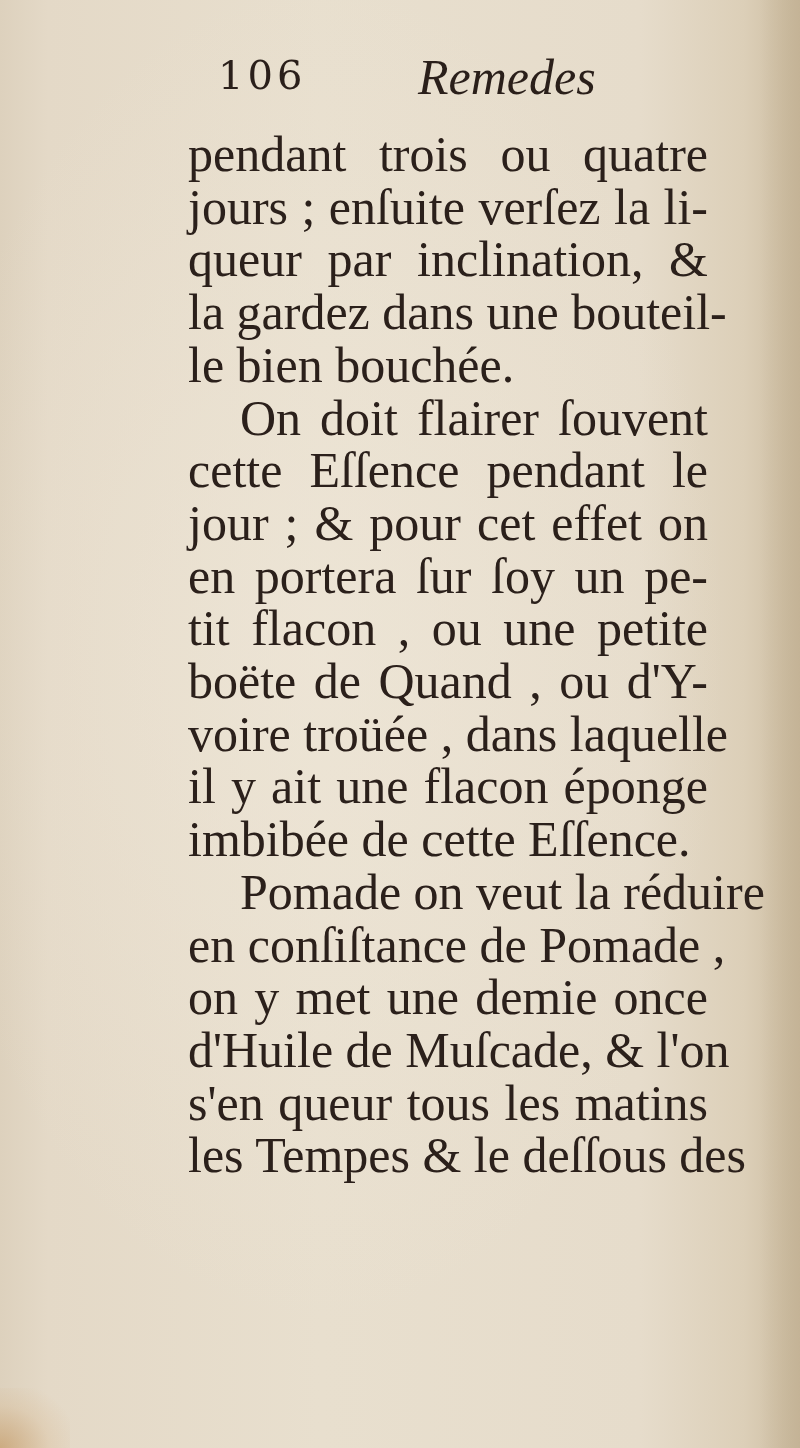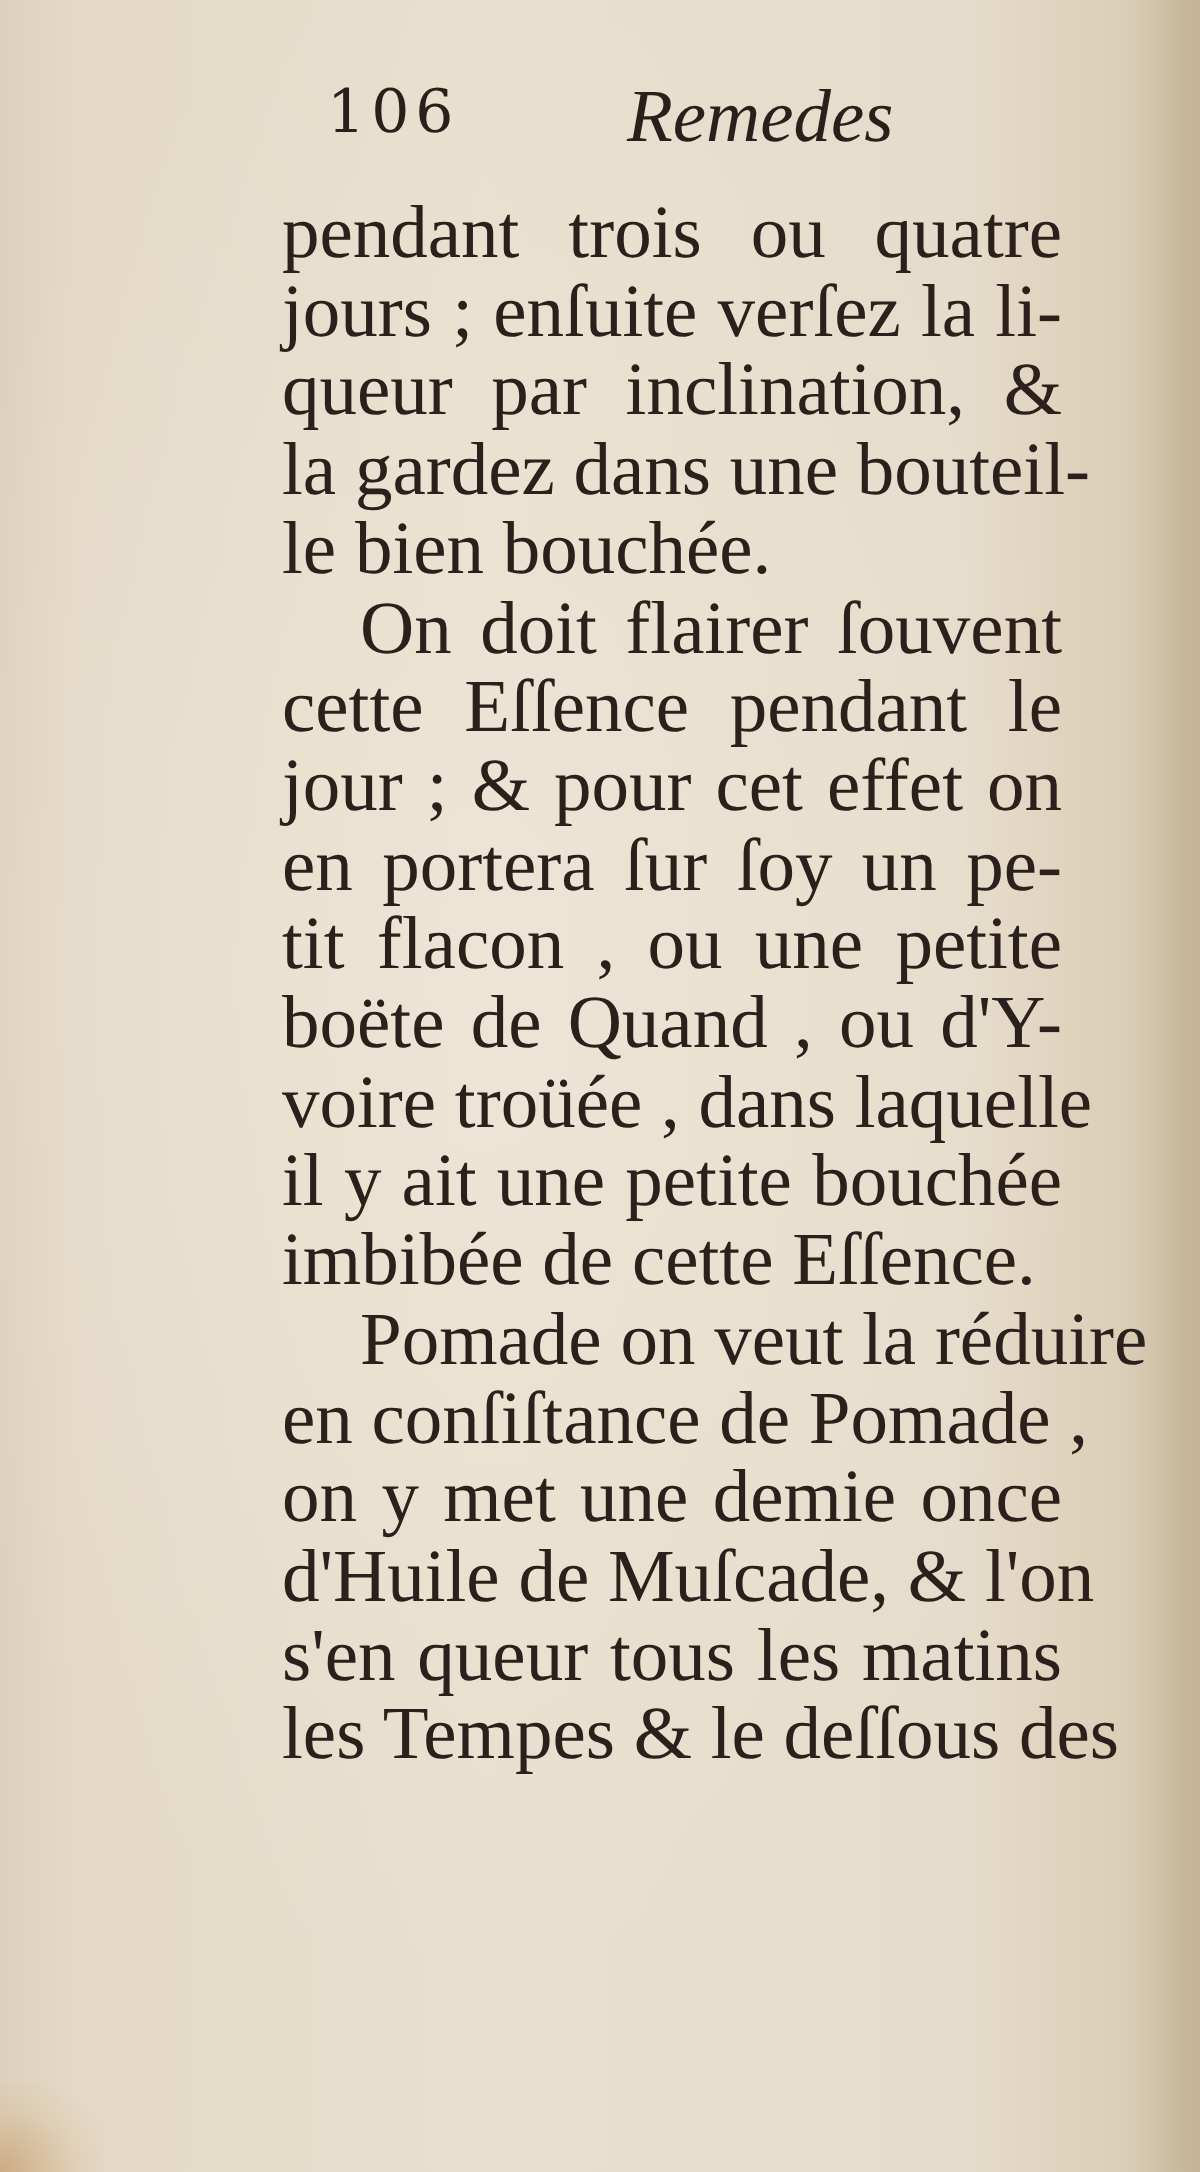--- a/index.html
+++ b/index.html
@@ -105,21 +105,21 @@
       <span class="line last">le bien bouchée.</span>
     </div>
     <div>
       <span class="line indent">On doit flairer ſouvent</span>
       <span class="line">cette Eſſence pendant le</span>
       <span class="line">jour ; &amp; pour cet effet on</span>
       <span class="line">en portera ſur ſoy un pe-</span>
       <span class="line">tit flacon , ou une petite</span>
       <span class="line">boëte de Quand , ou d'Y-</span>
       <span class="line">voire troüée , dans laquelle</span>
-      <span class="line">il y ait une petite bouchée</span>
+      <span class="line">il y ait une flacon éponge</span>
       <span class="line last">imbibée de cette Eſſence.</span>
     </div>
     <div>
       <span class="line indent">Pomade on veut la réduire</span>
       <span class="line">en conſiſtance de Pomade ,</span>
       <span class="line">on y met une demie once</span>
       <span class="line">d'Huile de Muſcade, &amp; l'on</span>
       <span class="line">s'en queur tous les matins</span>
       <span class="line">les Tempes &amp; le deſſous des</span>
     </div>

